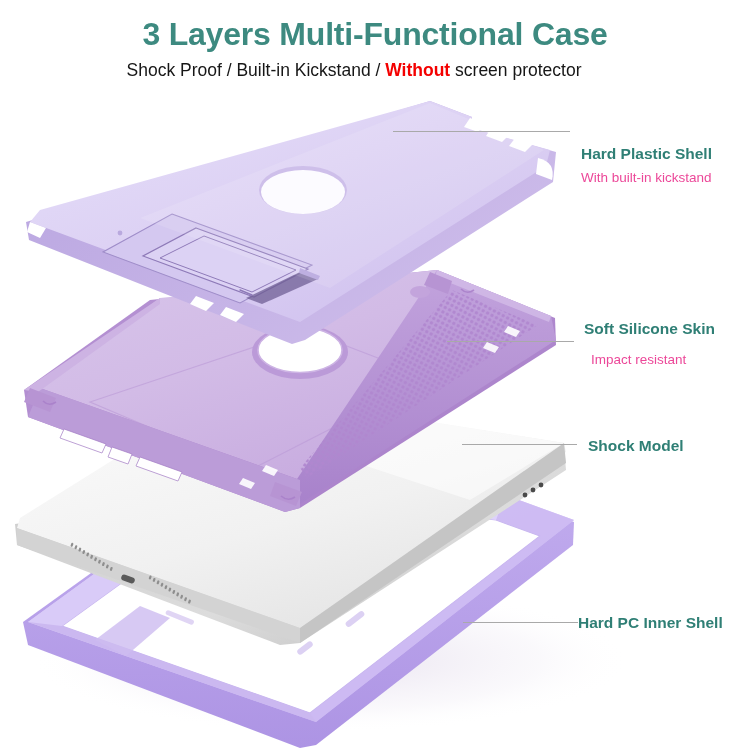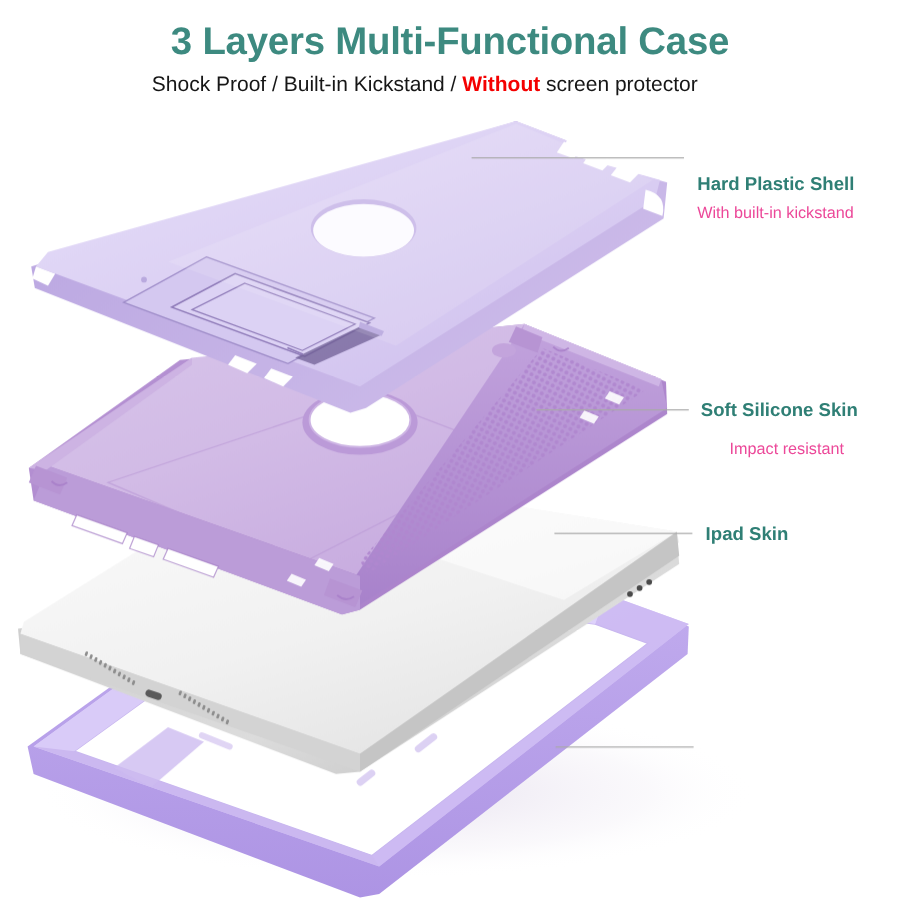--- a/index.html
+++ b/index.html
@@ -337,23 +337,26 @@
   <div class="leader" style="left:393px; top:131px; width:177px;"></div>
   <div class="leader" style="left:447px; top:341px; width:127px;"></div>
   <div class="leader" style="left:462px; top:444px; width:115px;"></div>
   <div class="leader" style="left:463px; top:622px; width:115px;"></div>
 
   <div class="callout" style="left:581px; top:121px;margin-top:24px;">
     <div class="ct">Hard Plastic Shell</div>
     <div class="cs">With built-in kickstand</div>
   </div>
 
-  <div class="callout" style="left:584px; top:334px;">
+  <div class="callout" style="left:584px; top:320px;">
     <div class="ct">Soft Silicone Skin</div>
-    <div class="cs" style="margin-left:24px; margin-top:14px;">Impact resistant</div>
+    <div class="cs" style="margin-left:7px; margin-top:14px;">Impact resistant</div>
   </div>
 
   <div class="callout" style="left:588px; top:437px;">
-    <div class="ct">Ipad Skin</div>
-  </div>
-
+    <div class="ct">Shock Model</div>
+  </div>
+
+  <div class="callout" style="left:578px; top:614px;">
+    <div class="ct">Hard PC Inner Shell</div>
+  </div>
 
 </div>
 
 </body></html>

